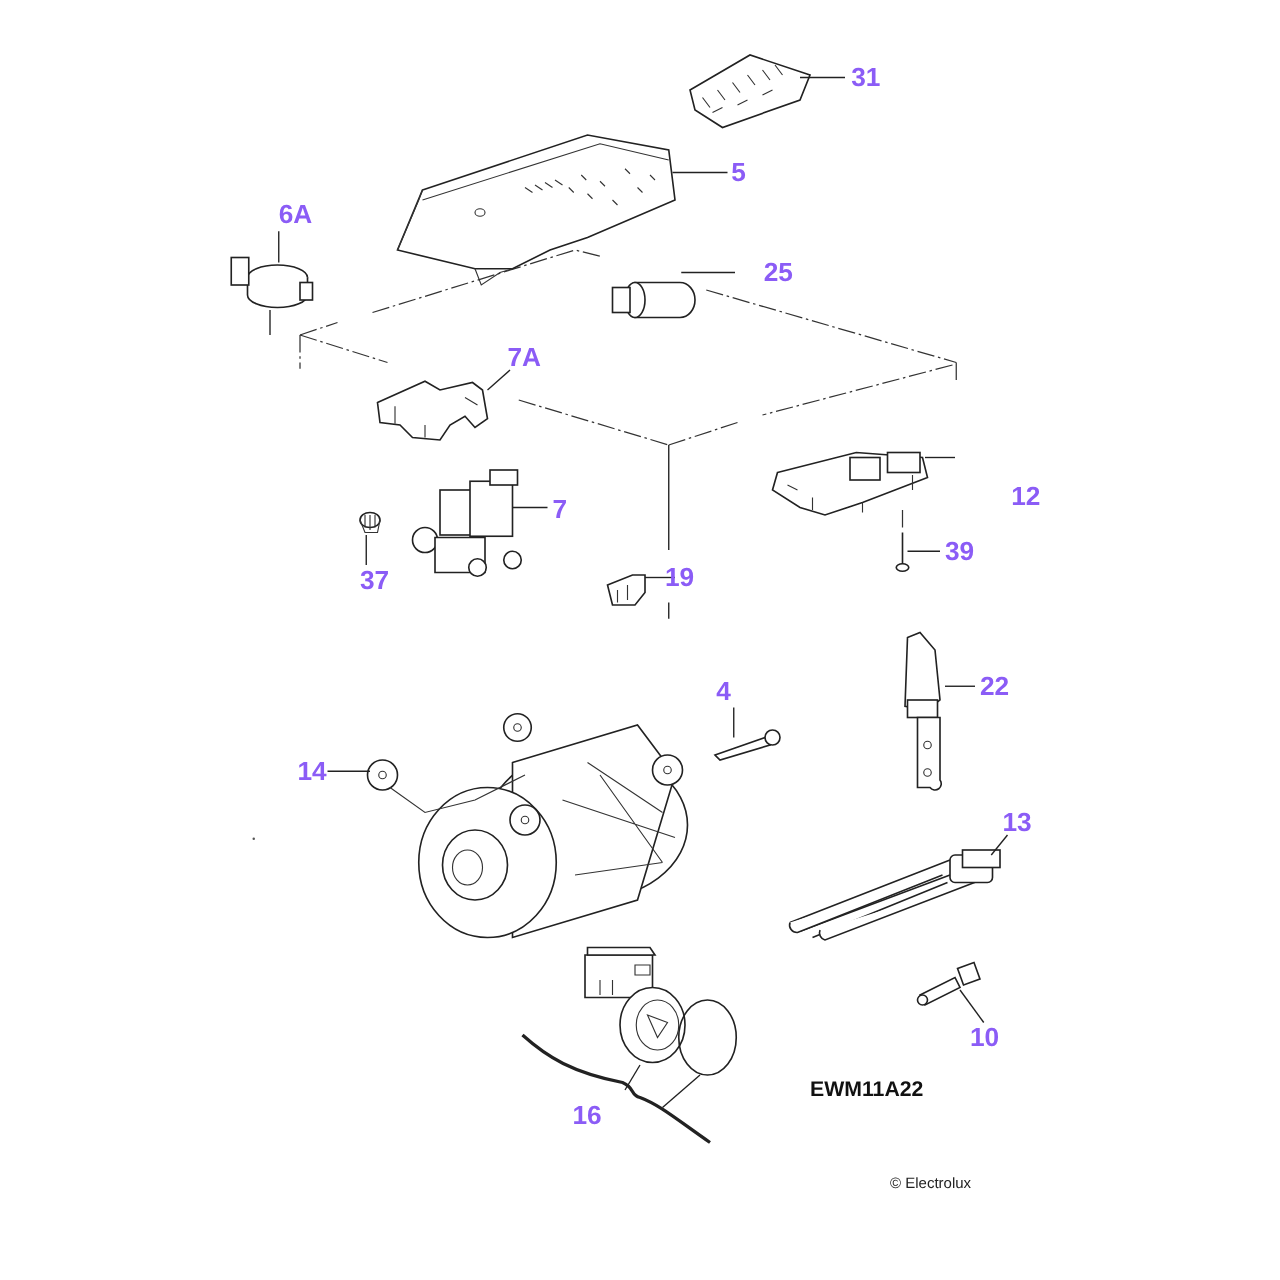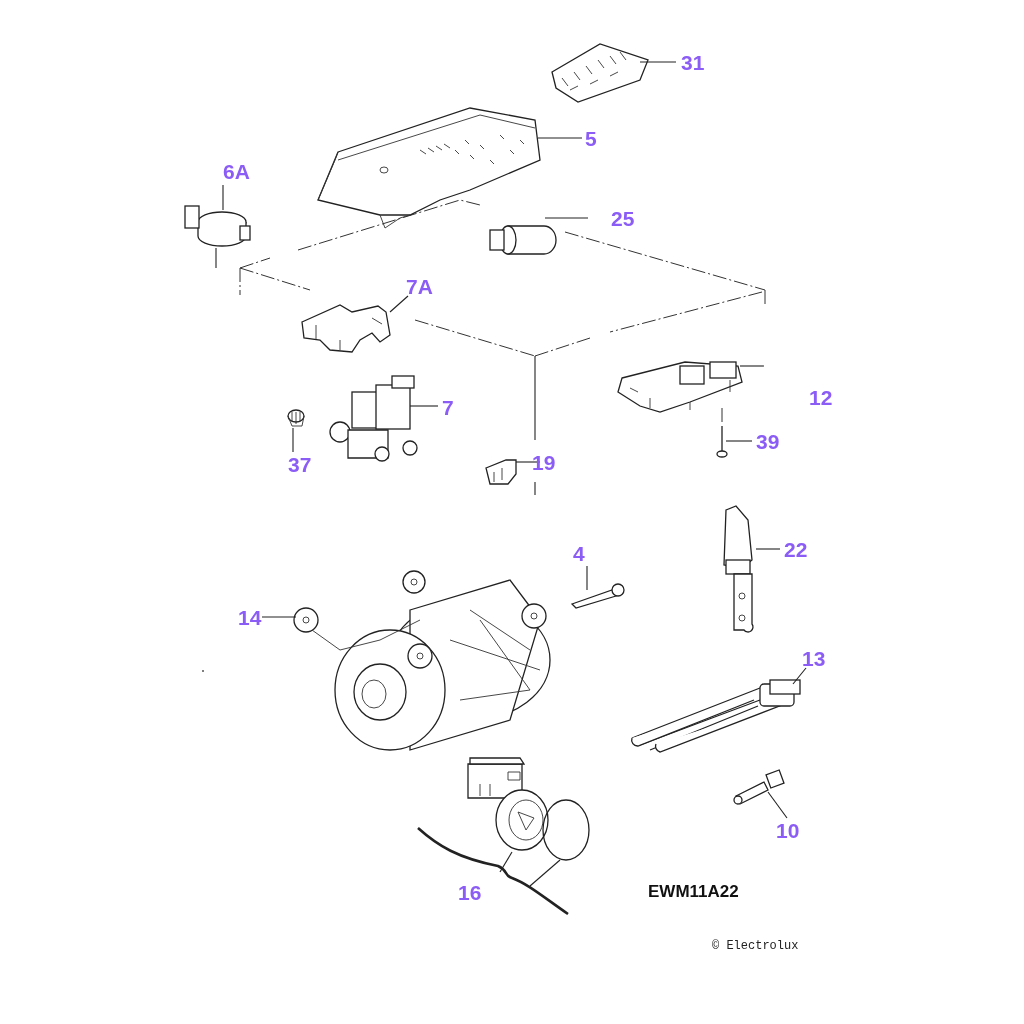--- a/index.html
+++ b/index.html
@@ -1,20 +1,20 @@
 <!DOCTYPE html>
 <html><head>
 <meta charset="utf-8">
 <style>
   html, body { margin: 0; padding: 0; background: #ffffff; }
   #canvas { position: relative; width: 1024px; height: 1024px; background: #ffffff; overflow: hidden; }
   svg.parts { position: absolute; left: 0; top: 0; width: 1024px; height: 1024px; }
   .lbl { position: absolute; font-family: "Liberation Sans", sans-serif; font-weight: bold; font-size: 21px; color: #8b5cf6; line-height: 1; white-space: nowrap; }
-  .model { position: absolute; left: 648px; top: 862px; font-family: "Liberation Sans", sans-serif; font-weight: bold; font-size: 17px; color: #111; margin-top: 20px; }
-  .copy { position: absolute; left: 712px; top: 939px; font-family: Liberation Mono, monospace; font-size: 12px; color: #222; }
+  .model { position: absolute; left: 648px; top: 862px; font-family: "Liberation Sans", sans-serif; font-weight: bold; font-size: 17px; color: #111; }
+  .copy { position: absolute; left: 712px; top: 939px; font-family: Liberation Sans, sans-serif; font-size: 12px; color: #222; }
   .ln { stroke: #222; stroke-width: 1.1; fill: none; }
   .part { stroke: #222; stroke-width: 1.3; fill: #fff; }
   .detail { stroke: #333; stroke-width: 0.9; fill: none; }
   .dash { stroke: #333; stroke-width: 1; fill: none; stroke-dasharray: 14 3 2 3; }
 </style>
 </head>
 <body>
 
 <div id="canvas">
   <svg class="parts" viewBox="0 0 1024 1024">

